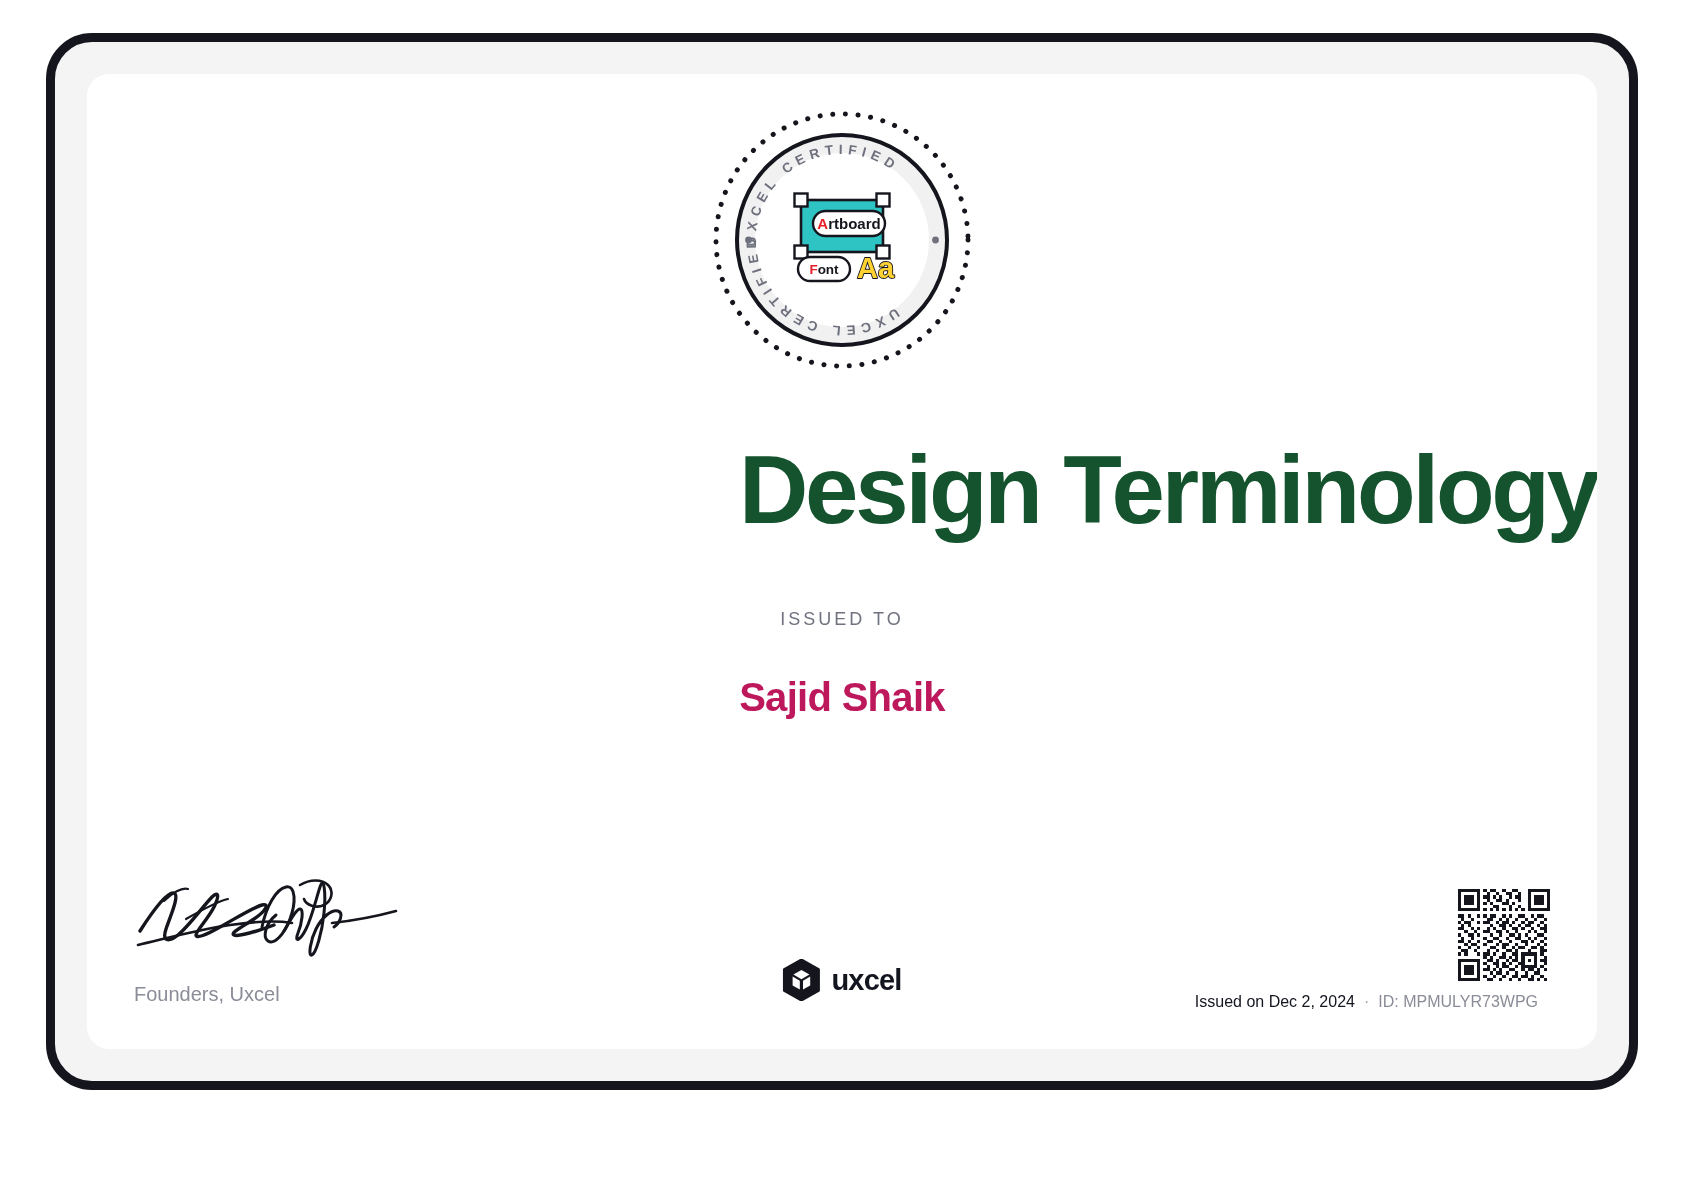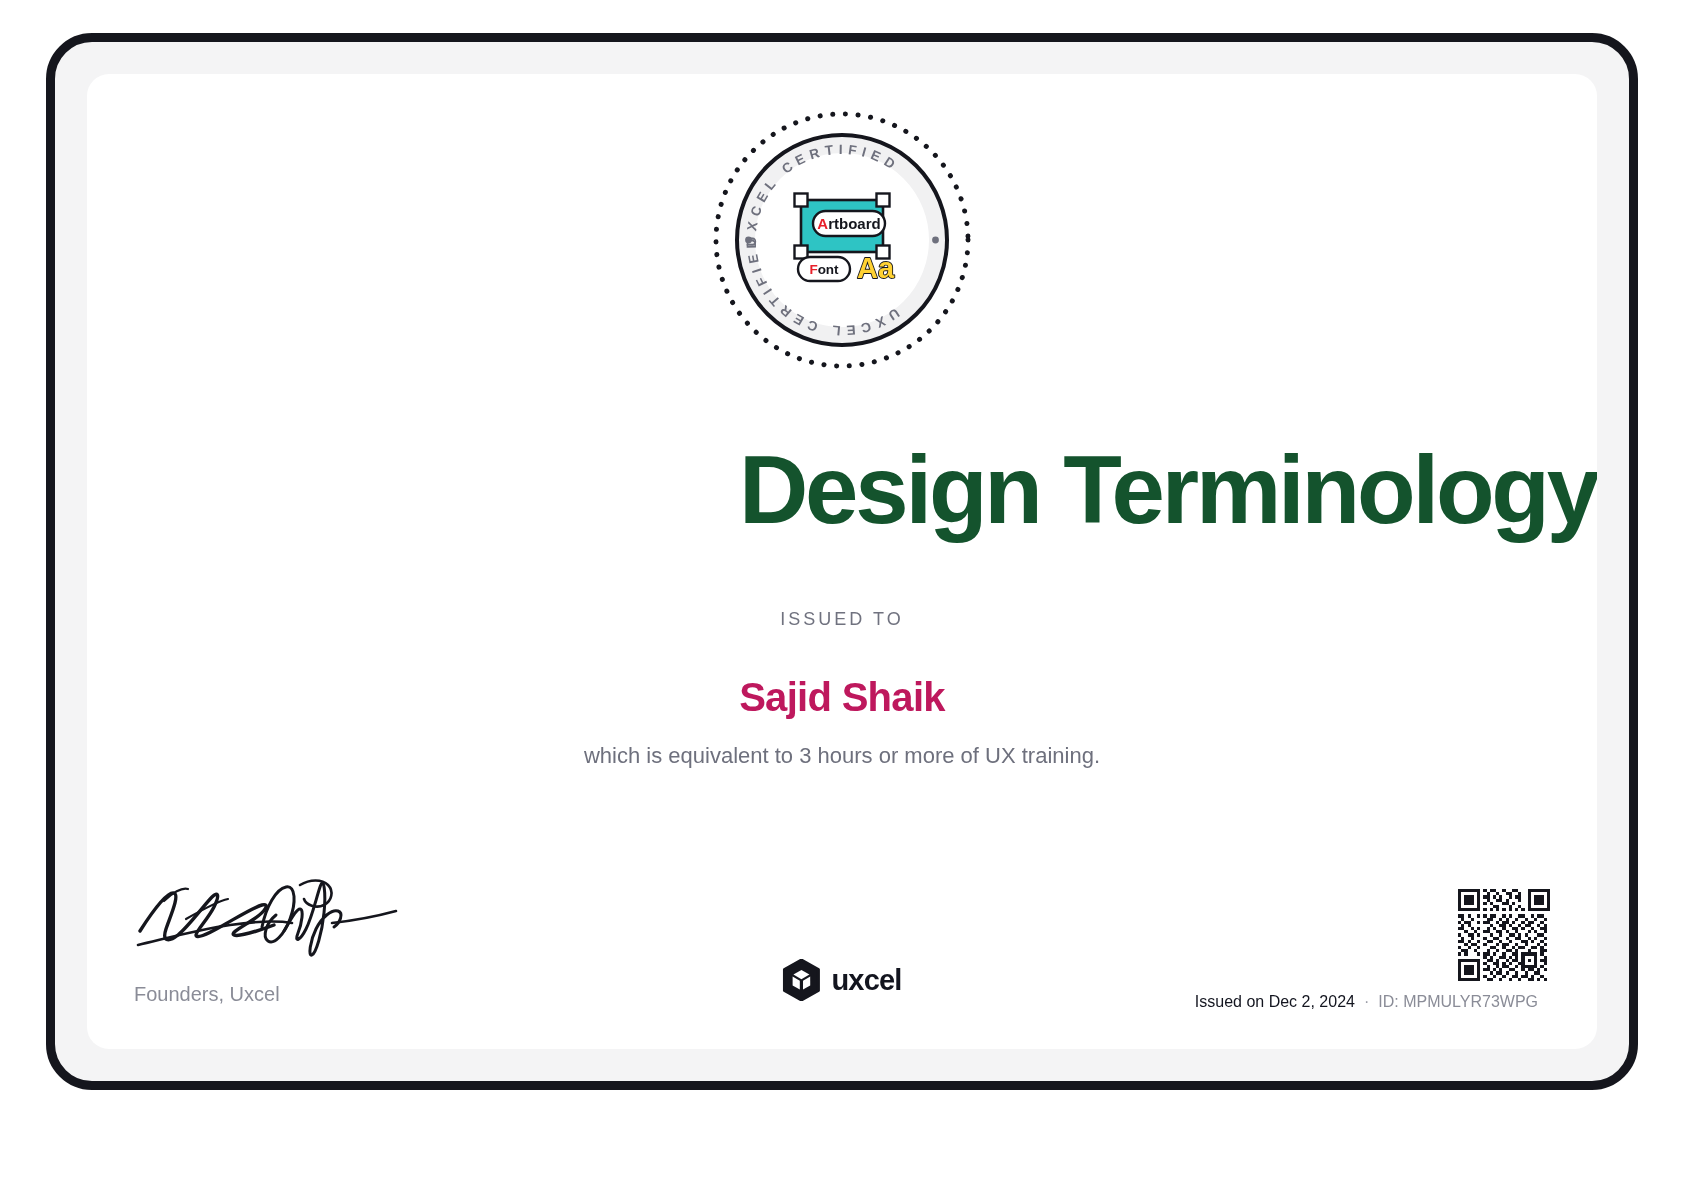--- a/index.html
+++ b/index.html
@@ -234,21 +234,20 @@
     </div>
 
 
     <div class="course-title">Design Terminology</div>
 
     <div class="issued-to-label">ISSUED TO</div>
 
     <div class="recipient-name">Sajid Shaik</div>
 
     <div class="description">
-      <span class="line">which is equivalent to 3 hours or more of UX training.</span>
     </div>
 
     <div class="footer">
 
       <div class="signature-block">
         <svg class="signature-svg" viewBox="0 0 290 82">
           <g fill="none" stroke="#15161d" stroke-linecap="round" stroke-linejoin="round">
 
             <path d="M6 52 C20 30 34 12 40 14 C46 16 36 38 32 50 C28 62 34 64 44 56 C56 46 70 26 78 18
                      C84 12 86 16 80 28 C74 40 62 52 62 56 C62 60 72 56 86 48 C104 38 120 28 128 26

